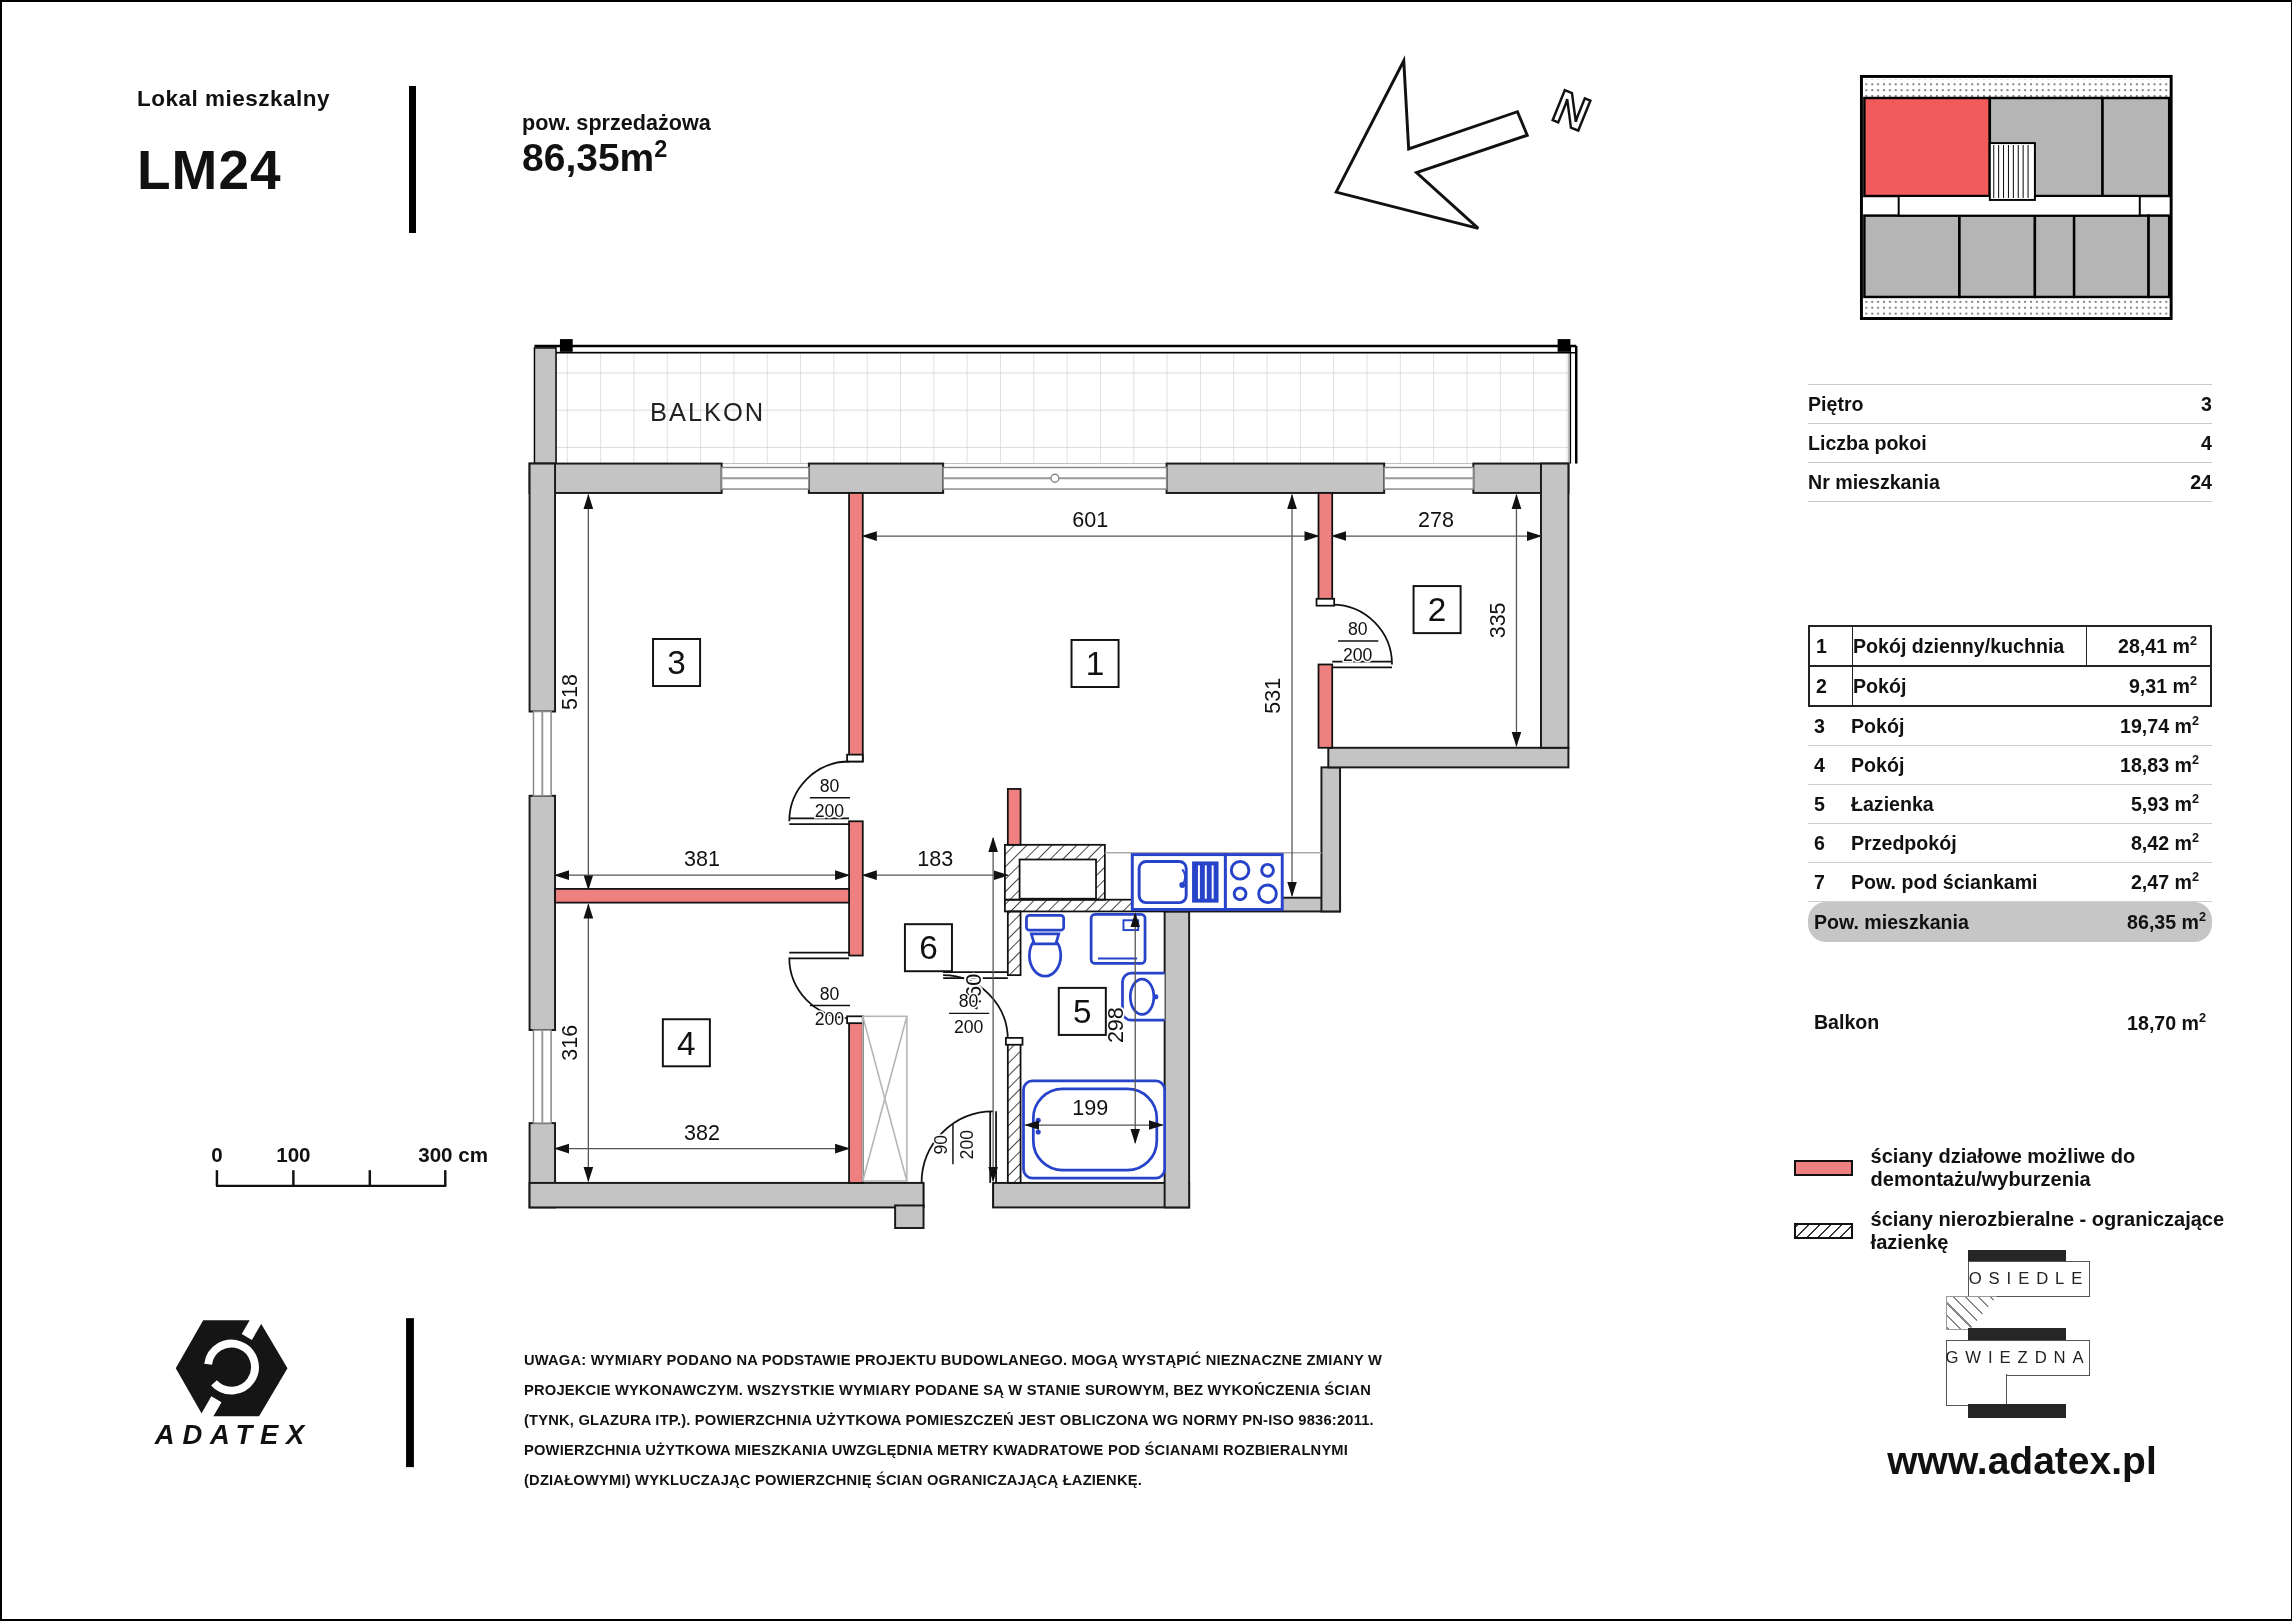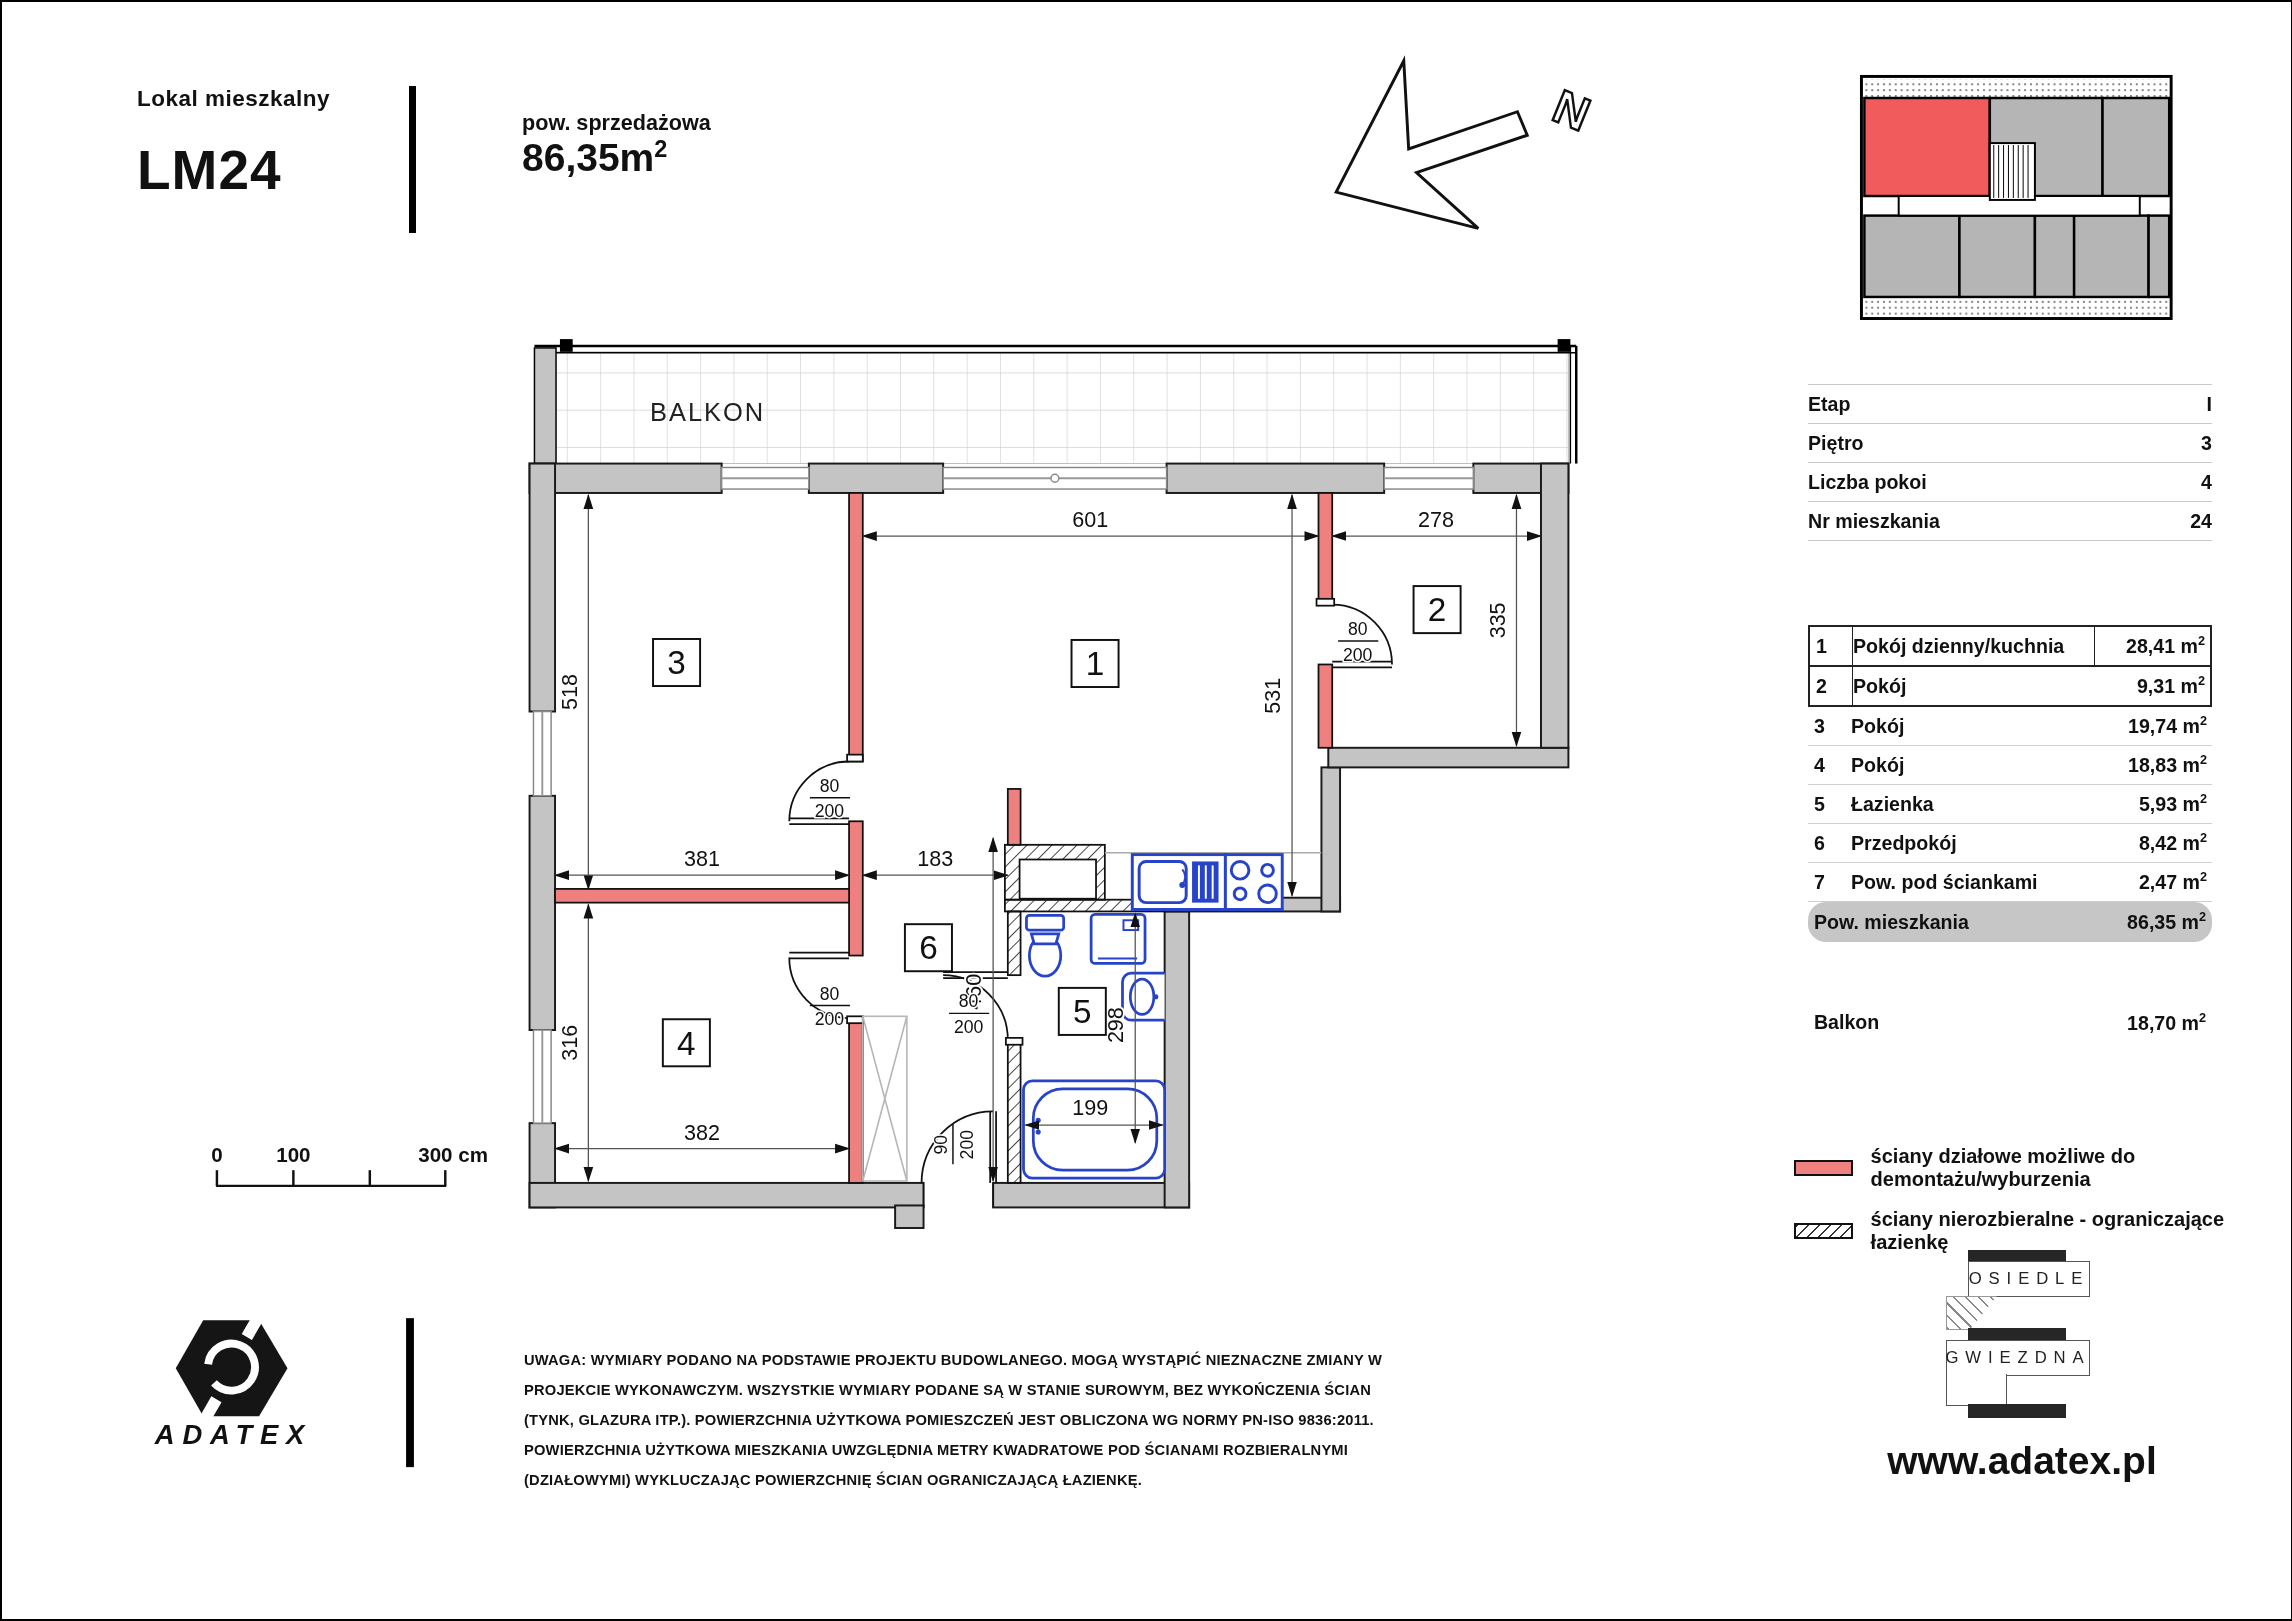--- a/index.html
+++ b/index.html
@@ -15,21 +15,21 @@
   .hdr-area-val sup{font-size:23.5px;}
   
   .info-table{width:404px;font-size:19.6px;font-weight:700;}
   .irow{display:flex;justify-content:space-between;align-items:center;height:38px;border-top:1.5px solid #c9c9c9;}
   .irow:last-child{border-bottom:1.5px solid #c9c9c9;}
   
   .rooms-table{width:404px;font-size:19.6px;font-weight:700;}
   .rrow{display:flex;align-items:center;height:38px;border-bottom:1.2px solid #cfcfcf;}
   .rrow .rnum{width:43px;flex:0 0 43px;padding-left:5.9px;box-sizing:border-box;}
   .rrow .rname{flex:1;}
-  .rrow .rarea{flex:0 0 110px;text-align:right;padding-right:5px;white-space:nowrap;}
+  .rrow .rarea{flex:0 0 110px;text-align:right;padding-right:13px;white-space:nowrap;}
   .rarea sup{font-size:12.7px;}
   .boxwrap{border:2px solid #222;}
   .boxwrap .rrow{border-bottom:none;}
   .boxwrap .rrow:first-child{border-bottom:2px solid #222;}
   .boxwrap .rrow .rnum{border-right:1.8px solid #222;height:100%;display:flex;align-items:center;}
   .boxwrap .rrow:first-child .rarea{border-left:1.8px solid #222;height:100%;display:flex;align-items:center;justify-content:flex-end;}
   .total-row{display:flex;justify-content:space-between;align-items:center;height:40px;background:#c6c6c6;font-size:19.6px;font-weight:700;padding:0 5.9px;box-sizing:border-box;border-radius:18px;}
   .balkon-row{display:flex;justify-content:space-between;align-items:center;height:39px;font-size:19.6px;font-weight:700;padding:0 5.9px;box-sizing:border-box;}
   
   .lg-item{display:flex;align-items:center;gap:17.6px;margin-bottom:16.7px;}
@@ -379,24 +379,20 @@
   <div class="hdr-big">LM24</div>
 </div>
 <div class="abs hdr-bar" style="left:409px;top:86px;"></div>
 <div class="abs" style="left:522px;top:110px;">
   <div class="hdr-area-label">pow. sprzedażowa</div>
   <div class="hdr-area-val"><span>86,35m</span><sup>2</sup></div>
 </div>
 
 <div class="abs info-table" style="left:1808px;top:384px;">
     <div class="irow">
-    <span class="il">Etap</span>
-    <span class="iv">I</span>
-  </div>
-    <div class="irow">
     <span class="il">Piętro</span>
     <span class="iv">3</span>
   </div>
     <div class="irow">
     <span class="il">Liczba pokoi</span>
     <span class="iv">4</span>
   </div>
     <div class="irow">
     <span class="il">Nr mieszkania</span>
     <span class="iv">24</span>

